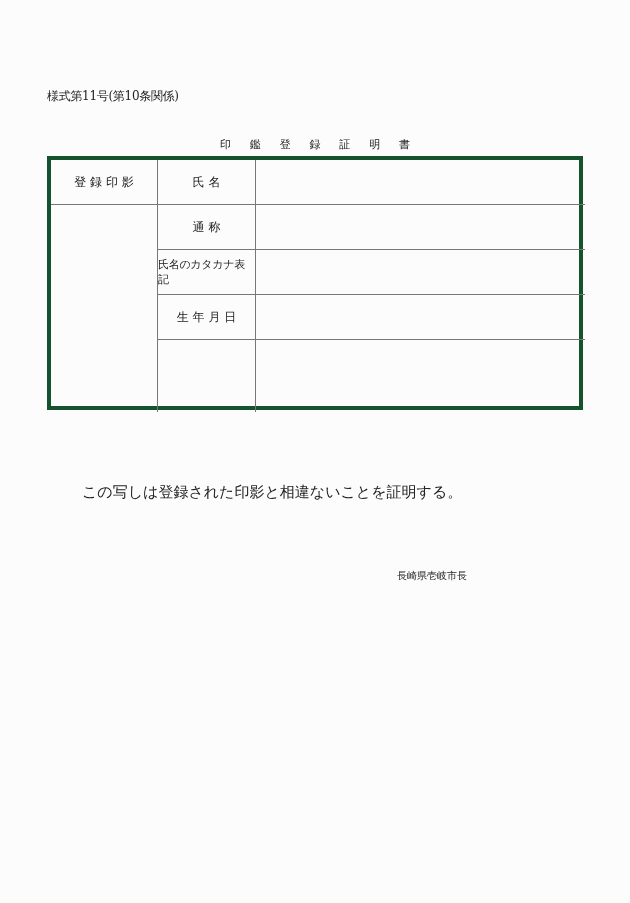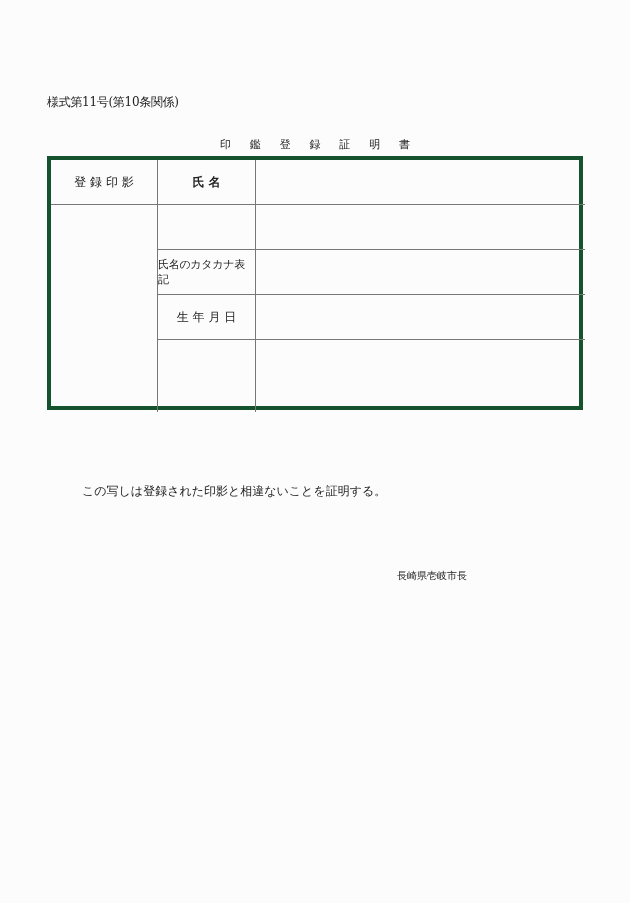--- a/index.html
+++ b/index.html
@@ -1,26 +1,26 @@
 <!DOCTYPE html>
 <html><head>
 <meta charset="utf-8">
 <style>
   html, body { margin:0; padding:0; }
   body { width:630px; height:903px; background:#fcfcfc; position:relative; overflow:hidden;
          font-family:"DejaVu Serif","Liberation Serif",serif; color:#222; }
   .abs { position:absolute; }
-  .form-no { left:47px; top:94px; font-size:12px; letter-spacing:-0.3px; }
+  .form-no { left:47px; top:88px; font-size:12px; letter-spacing:-0.3px; }
   .title { left:200px; top:137px; width:230px; font-size:11px; display:flex; justify-content:space-between; padding:0 20px; box-sizing:border-box; }
   .tbl { position:absolute; left:47px; top:156px; width:536px; height:254px; border:4px solid #14532d; box-sizing:border-box; }
   .line-h { position:absolute; height:1px; background:#777; }
   .line-v { position:absolute; width:1px; background:#777; }
   .cell { position:absolute; display:flex; align-items:center; justify-content:center; font-size:12px; }
   .small { font-size:11px; letter-spacing:-0.3px; }
-  .cert { left:82px; top:483px; font-size:12px;text-align:center; }
+  .cert { left:82px; top:483px; font-size:15px;text-align:center; }
   .mayor { left:397px; top:569px; font-size:10px; }
 </style>
 </head>
 <body>
 
 <div class="abs form-no">様式第11号(第10条関係)</div>
 
 <div class="abs title">
   <span>印</span>
   <span>鑑</span>
@@ -37,23 +37,24 @@
   <div class="line-v" style="left:204px; top:0; height:252px;"></div>
 
   <div class="line-h" style="left:0; top:44px; width:534px;"></div>
   <div class="line-h" style="left:106px; top:89px; width:428px;"></div>
   <div class="line-h" style="left:106px; top:134px; width:428px;"></div>
   <div class="line-h" style="left:106px; top:179px; width:428px;"></div>
 
   <div class="cell" style="left:0; top:0; width:106px; height:44px;">登 録 印 影</div>
   <div class="cell" style="left:0; top:45px; width:106px; height:207px;"></div>
 
-  <div class="cell" style="left:107px; top:0; width:97px; height:44px;font-weight:bold;">氏 名</div>
+  <div class="cell" style="left:107px; top:0; width:97px; height:44px;">氏 名</div>
   <div class="cell" style="left:205px; top:0; width:329px; height:44px;"></div>
 
+  <div class="cell" style="left:107px; top:45px; width:97px; height:44px;">通 称</div>
   <div class="cell" style="left:205px; top:45px; width:329px; height:44px;"></div>
 
   <div class="cell small" style="left:107px; top:90px; width:97px; height:44px;">氏名のカタカナ表記</div>
   <div class="cell" style="left:205px; top:90px; width:329px; height:44px;"></div>
 
   <div class="cell" style="left:107px; top:135px; width:97px; height:44px;">生 年 月 日</div>
   <div class="cell" style="left:205px; top:135px; width:329px; height:44px;"></div>
 
   <div class="cell" style="left:205px; top:180px; width:329px; height:72px;"></div>
 </div>

